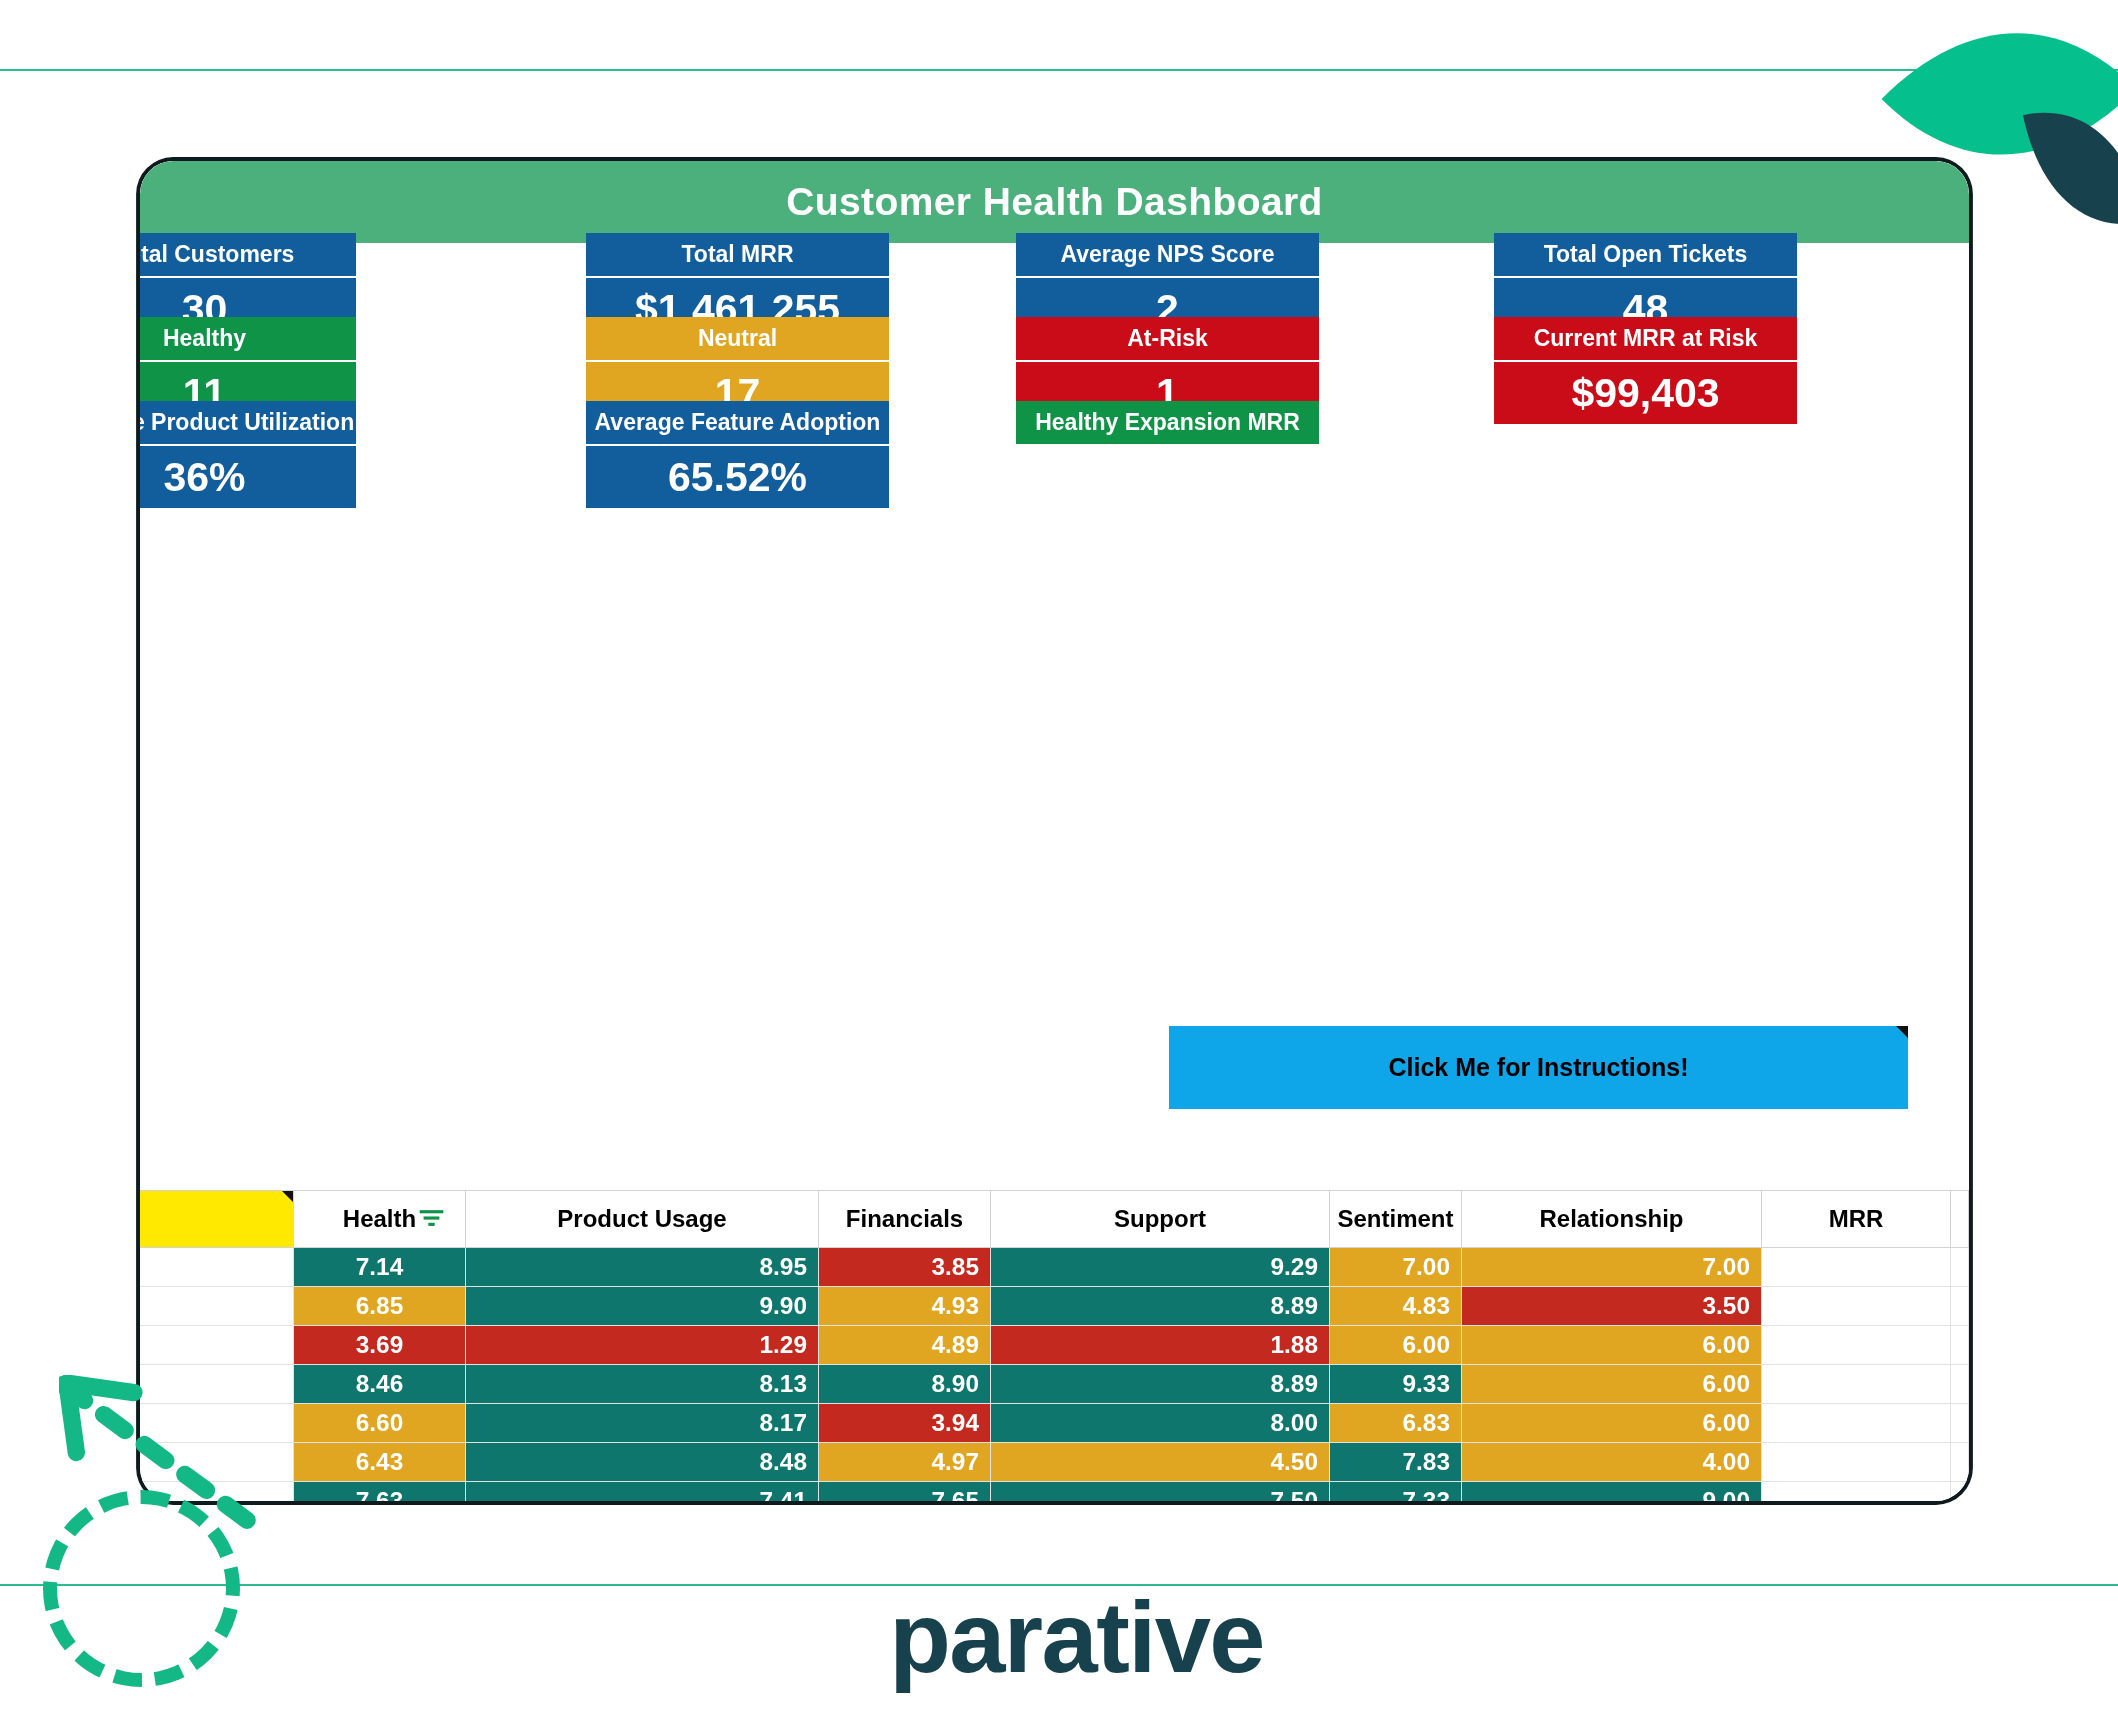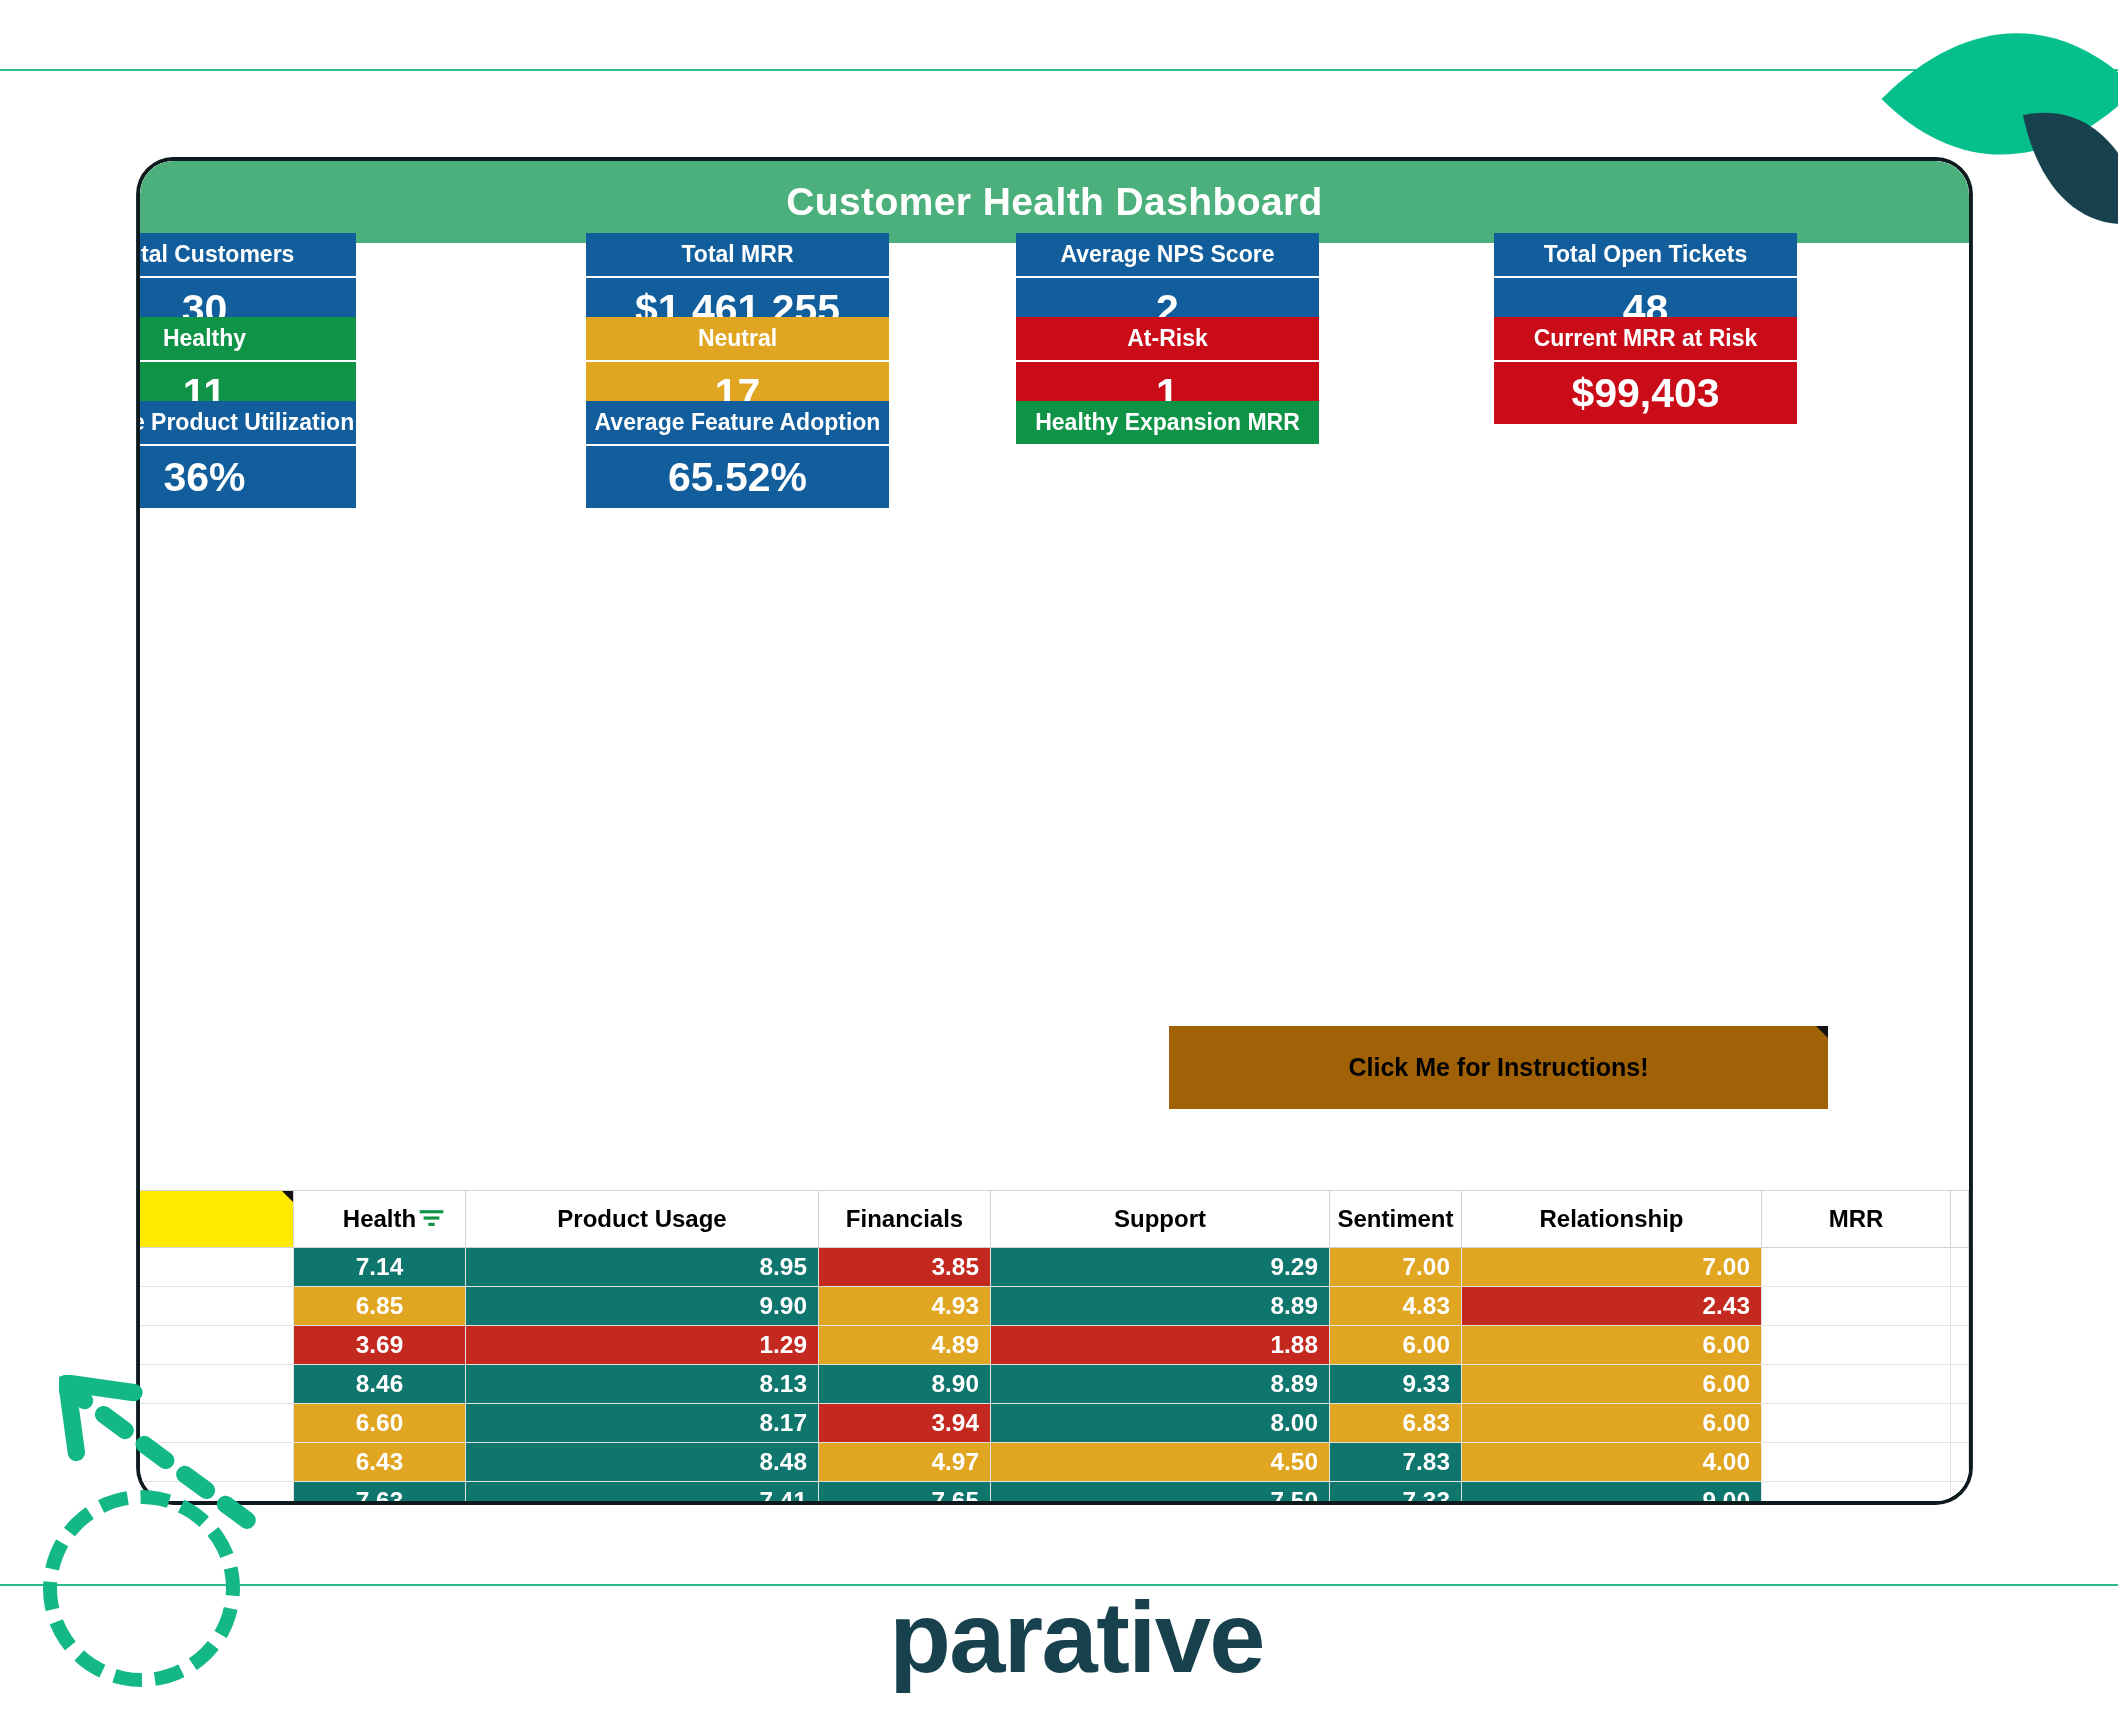--- a/index.html
+++ b/index.html
@@ -36,22 +36,22 @@
   .c-green .head,.c-green .val{background:#0f9347;}
   .c-amber .head,.c-amber .val{background:#e0a521;}
   .c-red .head,.c-red .val{background:#ca0b18;}
 
   
   .col0{left:-87px;} .col1{left:398px;padding-left:48px;} .col2{left:876px;}
   .col3{left:1354px;}
   .row0{top:72px;} .row1{top:156px;} .row2{top:240px;}
 
   
-  .instr{position:absolute;left:1029px;top:865px;width:659px;height:83px;
-      background:#a16207;display:flex;align-items:center;justify-content:center;
+  .instr{position:absolute;left:1029px;top:865px;width:739px;height:83px;
+      background:#0ea5e9;display:flex;align-items:center;justify-content:center;
       color:#000;font-size:25px;font-weight:bold;z-index:4;}
   .instr .nub{position:absolute;right:0;top:0;width:0;height:0;
       border-top:12.6px solid #111;border-left:12.6px solid transparent;}
 
   
   .tbl-wrap{position:absolute;left:0;top:1029px;width:1829px;height:410px;overflow:hidden;}
   table.grid{border-collapse:collapse;table-layout:fixed;width:1978px;
       margin-left:-150px;font-size:23.6px;}
   table.grid th{height:54px;background:#ffffff;color:#000;font-weight:bold;
       border:0.8px solid #d3d3d3;text-align:center;font-size:24px;margin-left:48px;}
@@ -211,21 +211,21 @@
               <td class="mrr">$50,000.00</td>
               <td style="background: rgb(255, 255, 255); border: 0.8px solid rgb(226, 226, 226);"></td>
             </tr>
             <tr>
               <td class="name">Acme Corp</td>
               <td class="ctr a">6.85</td>
               <td class="num g">9.90</td>
               <td class="num a">4.93</td>
               <td class="num g">8.89</td>
               <td class="num a">4.83</td>
-              <td class="num r">2.43</td>
+              <td class="num r">3.50</td>
               <td class="mrr">$88,158.00</td>
               <td style="background: rgb(255, 255, 255); border: 0.8px solid rgb(226, 226, 226);"></td>
             </tr>
             <tr>
               <td class="name">Pioneer Traders</td>
               <td class="ctr r">3.69</td>
               <td class="num r">1.29</td>
               <td class="num a">4.89</td>
               <td class="num r">1.88</td>
               <td class="num a">6.00</td>

